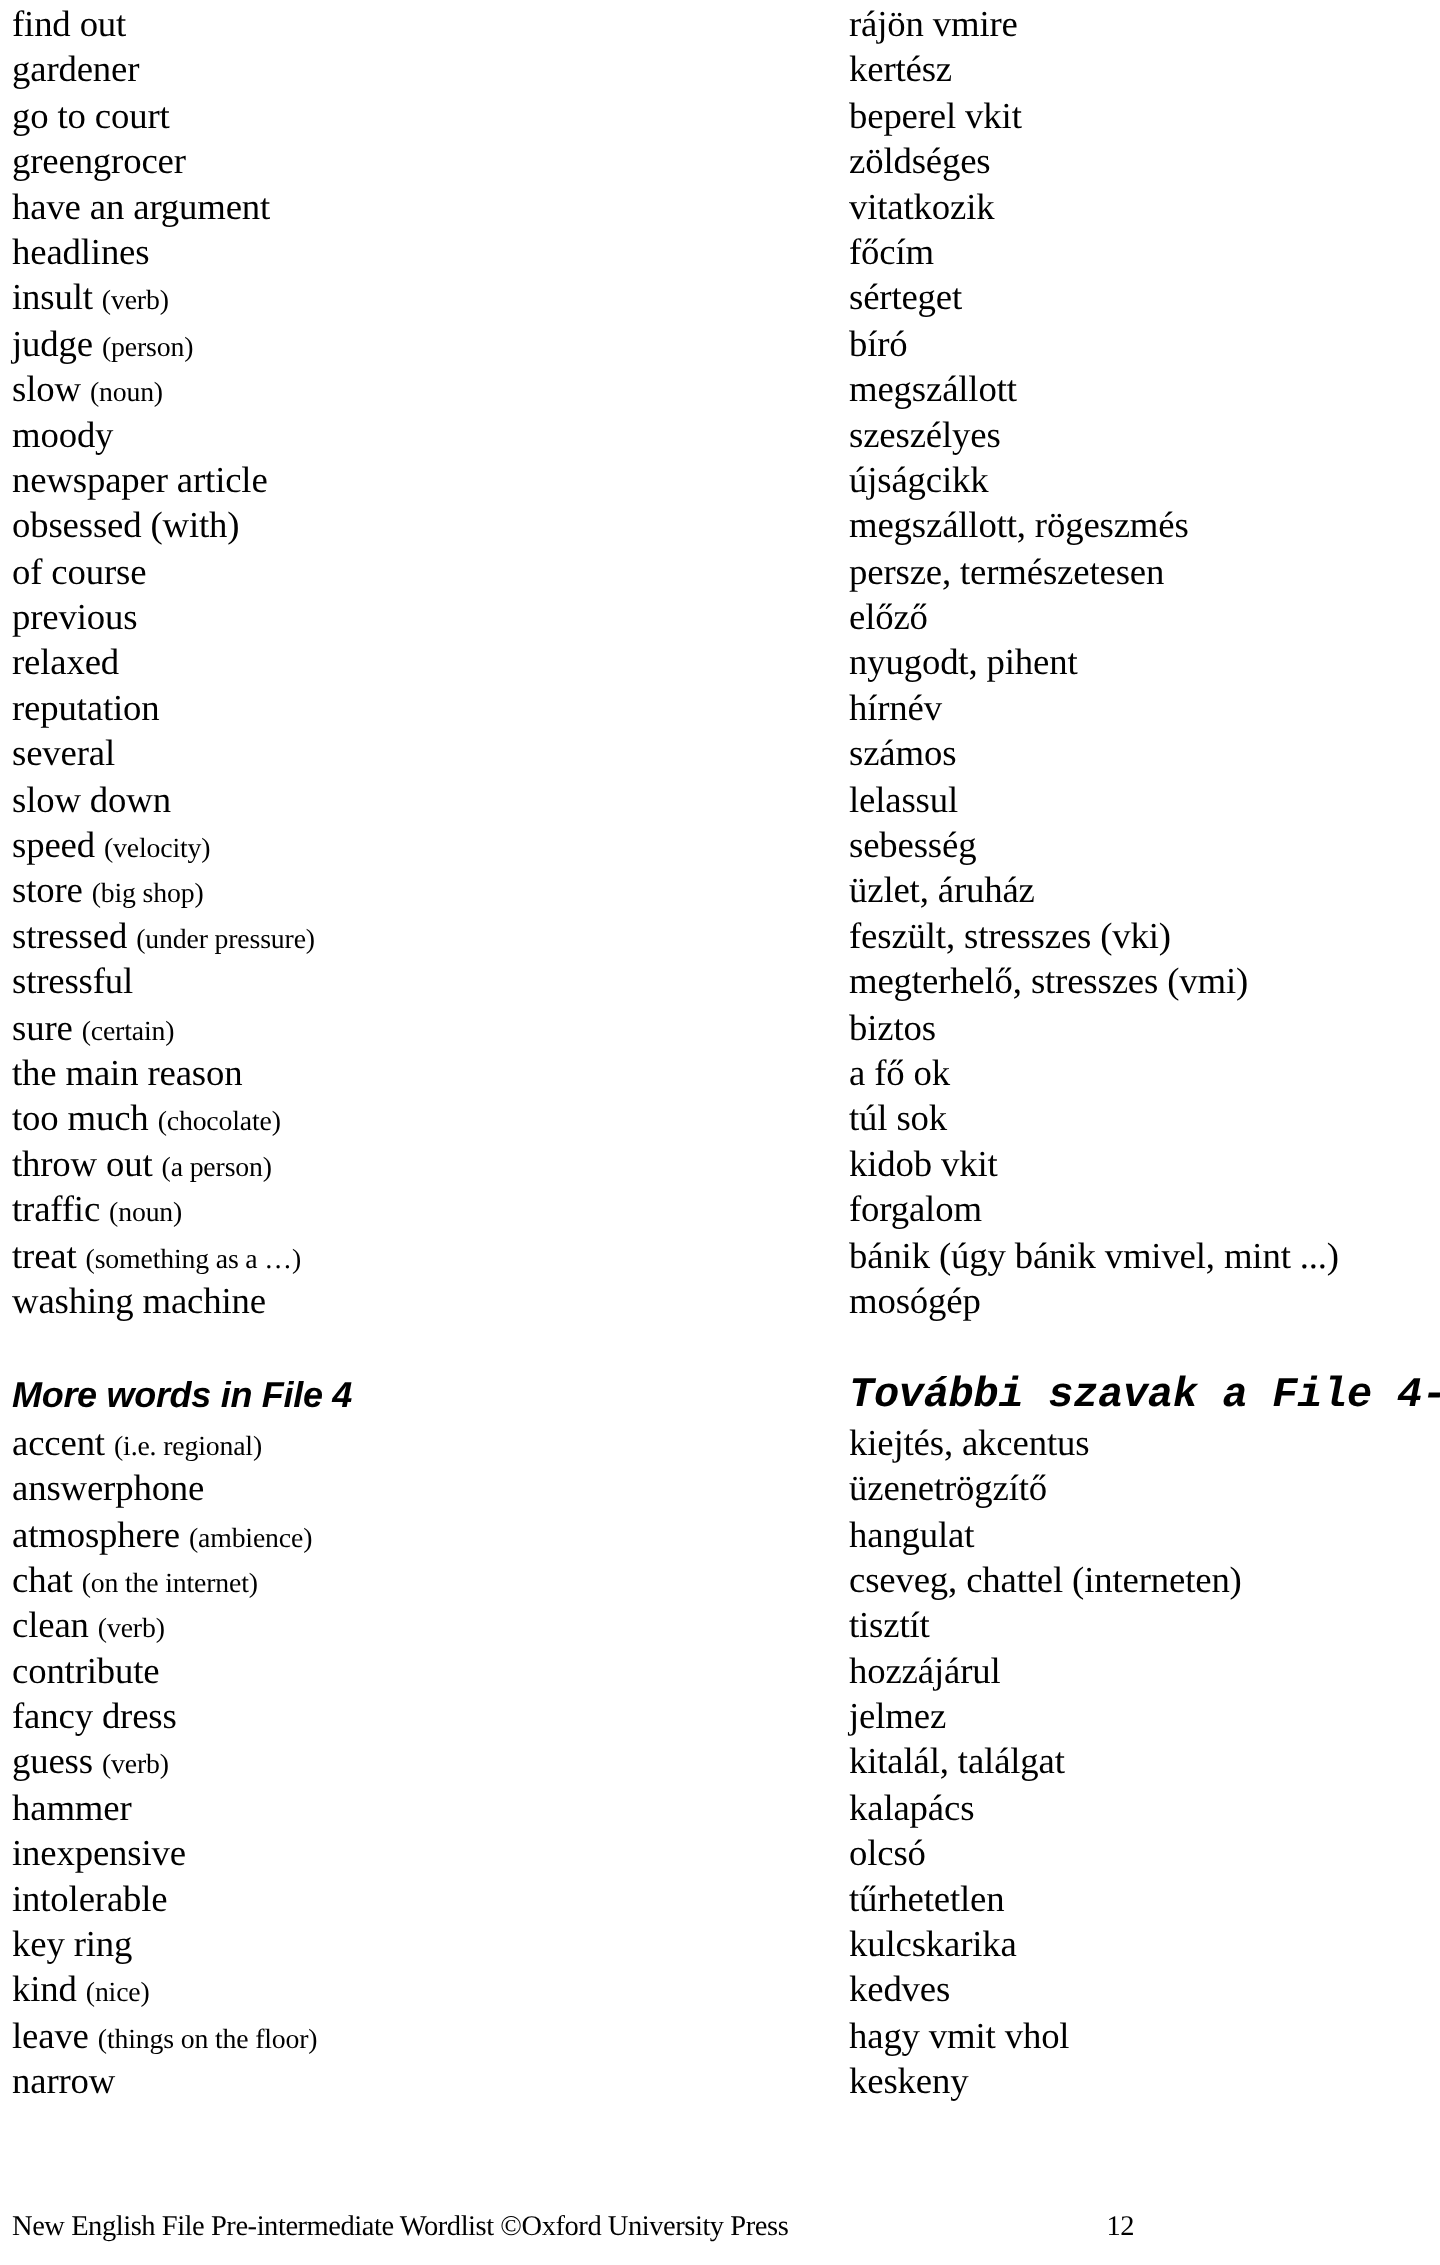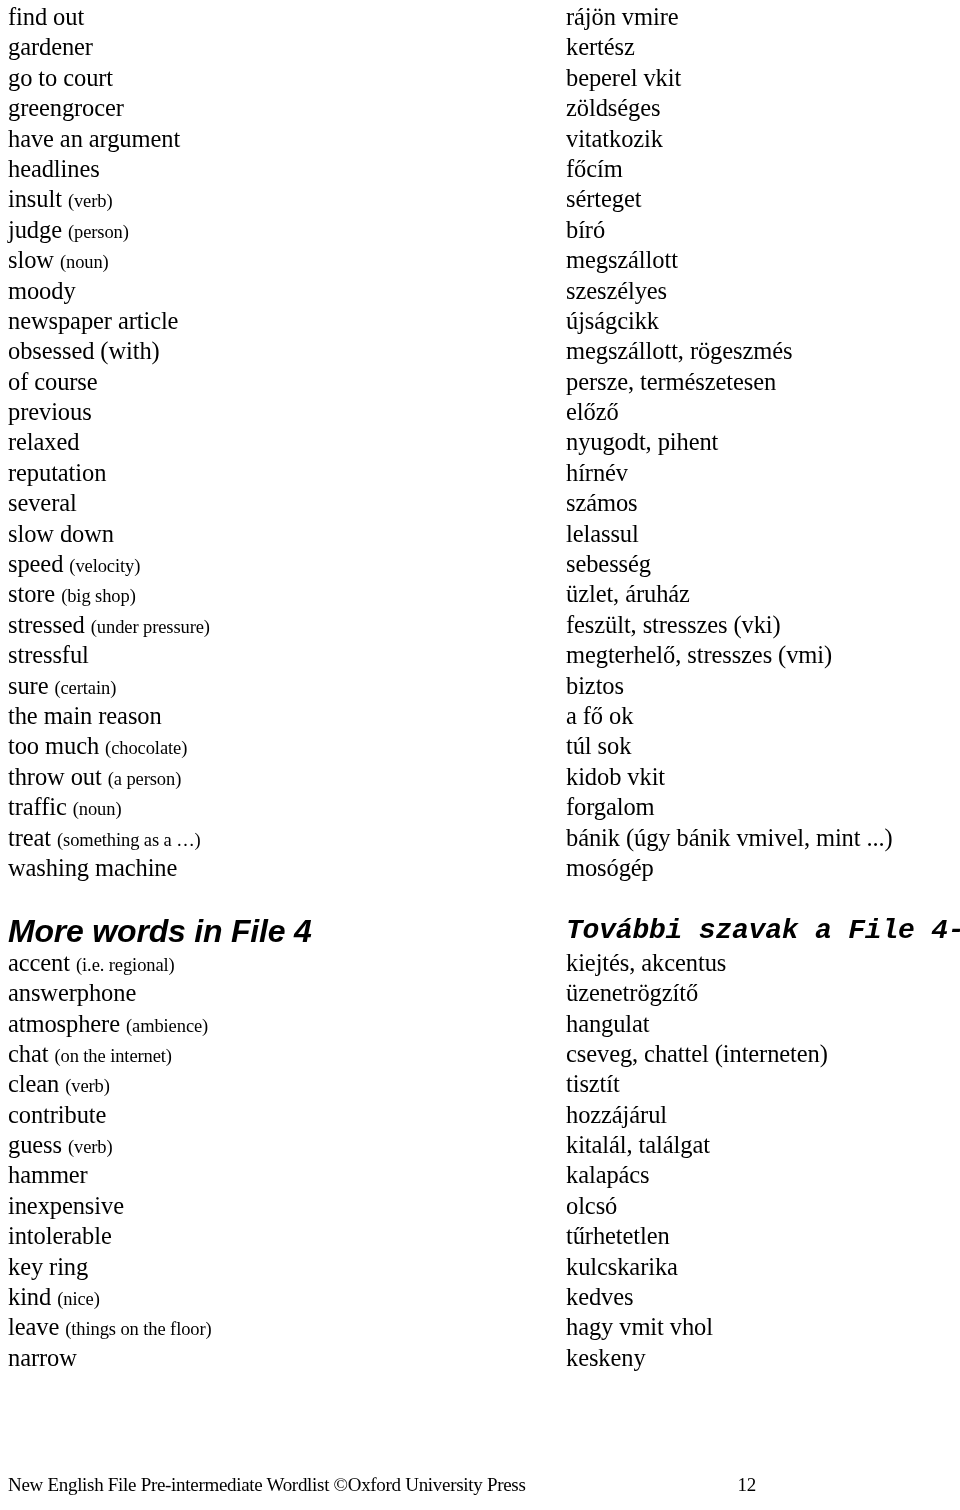--- a/index.html
+++ b/index.html
@@ -72,21 +72,21 @@
 
   
   .row.heading {
     height: 34px;
     line-height: 34px;
   }
   .row.heading .en {
     font-family: "Liberation Sans", "DejaVu Sans", sans-serif;
     font-weight: bold;
     font-style: italic;
-    font-size: 32px;
+    font-size: 24px;
     line-height: 34px;
     letter-spacing: -0.2px;
     text-align: right;
   }
   .row.heading .hu {
     font-family: Liberation Mono, monospace;
     font-weight: bold;
     font-style: italic;
     font-size: 28px;
     line-height: 34px;
@@ -265,20 +265,24 @@
       </div>
       <div class="row">
         <span class="en"><span>clean</span> <span class="gloss">(verb)</span></span>
         <span class="hu">tisztít</span>
       </div>
       <div class="row">
         <span class="en"><span>contribute</span></span>
         <span class="hu">hozzájárul</span>
       </div>
       <div class="row">
+        <span class="en"><span>fancy dress</span></span>
+        <span class="hu">jelmez</span>
+      </div>
+      <div class="row">
         <span class="en"><span>guess</span> <span class="gloss">(verb)</span></span>
         <span class="hu">kitalál, találgat</span>
       </div>
       <div class="row">
         <span class="en"><span>hammer</span></span>
         <span class="hu">kalapács</span>
       </div>
       <div class="row">
         <span class="en"><span>inexpensive</span></span>
         <span class="hu">olcsó</span>

